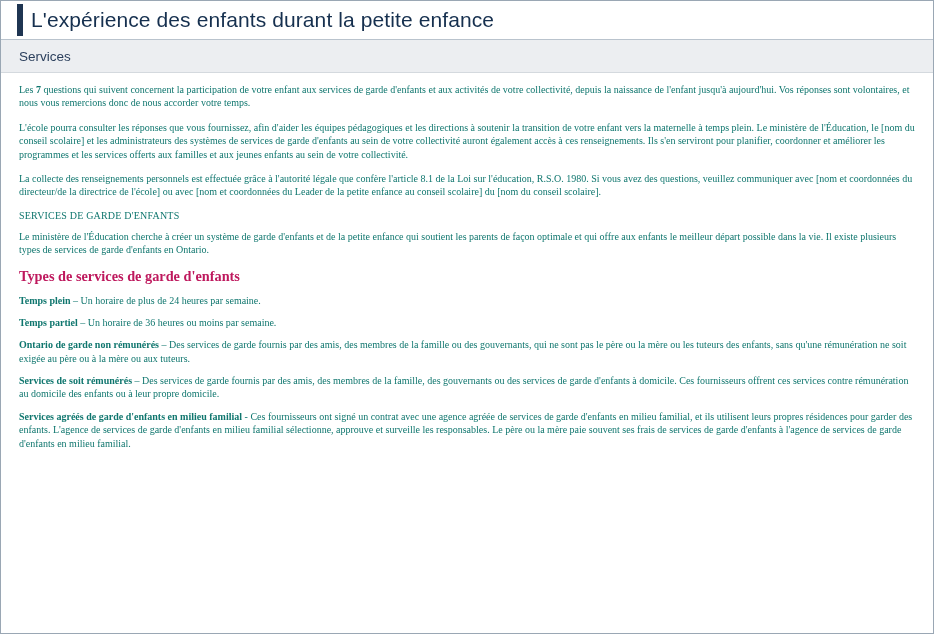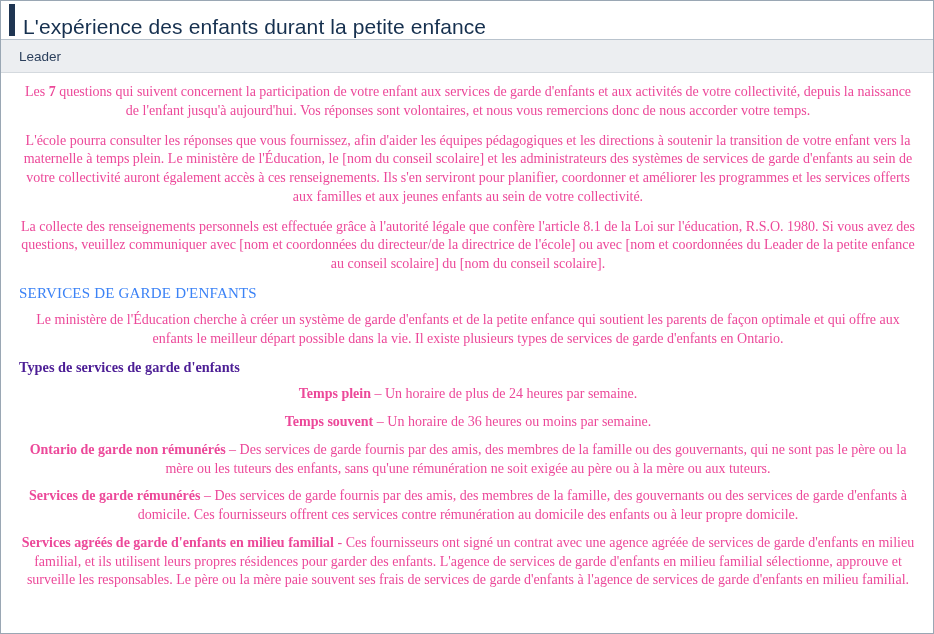--- a/index.html
+++ b/index.html
@@ -21,25 +21,25 @@
     box-sizing: border-box;
     border: 1px solid #9aa7b4;
     background: #ffffff;
     position: relative;
     overflow: hidden;
   }
 
   
   .title-bar {
     display: flex;
-    align-items: flex-end;
+    align-items: center;
     height: 38px;
     border-bottom: 1px solid #b9c3cd;
     background: #ffffff;
-    padding-left: 4px;
+    padding-left: 12px;
   }
   .title-accent {
     width: 6px;
     align-self: stretch;
     background: #1f3552;
     margin: 3px 0 3px 4px;
   }
   .doc-title {
     font-family: "Liberation Sans", "DejaVu Sans", sans-serif;
     font-size: 21px;
@@ -64,80 +64,80 @@
     font-size: 13.5px;
     color: #2b3f5c;
   }
 
   
   .content {
     padding: 10px 16px 0 18px;
   }
   p.para {
     margin: 0 0 11px 0;
-    font-size: 14px;
+    font-size: 10px;
     line-height: 1.34;
-    color: #ec4899;
-    text-align: center;
+    color: #0f766e;
+    text-align: left;
   }
   p.tight {
     margin-bottom: 9px;
   }
   .caps-head {
-    font-size: 15px;
+    font-size: 10px;
     letter-spacing: 0.2px;
     margin: 8px 0 9px 0;
-    color: #3b82f6;
+    color: #0f766e;
   }
   .sub-head {
     font-weight: bold;
     font-size: 14.3px;
     margin: 0 0 9px 0;
-    color: #4c1d95;
+    color: #be185d;
   }
   .term {
     font-weight: bold;
   }
   .num-bold {
     font-weight: bold;
   }
 </style>
 </head>
 <body>
 
 <div class="page">
 
   <div class="title-bar">
     <div class="title-accent"></div>
     <div class="doc-title">L'expérience des enfants durant la petite enfance</div>
   </div>
 
   <div class="section-strip">
-    <span class="label">Leader</span>
+    <span class="label">Services</span>
   </div>
 
   <div class="content">
 
     <p class="para"><span>Les </span><span class="num-bold">7</span><span> questions qui suivent concernent la participation de votre enfant aux services de garde d'enfants et aux activités de votre collectivité, depuis la naissance de l'enfant jusqu'à aujourd'hui. Vos réponses sont volontaires, et nous vous remercions donc de nous accorder votre temps.</span></p>
 
     <p class="para">L'école pourra consulter les réponses que vous fournissez, afin d'aider les équipes pédagogiques et les directions à soutenir la transition de votre enfant vers la maternelle à temps plein. Le ministère de l'Éducation, le [nom du conseil scolaire] et les administrateurs des systèmes de services de garde d'enfants au sein de votre collectivité auront également accès à ces renseignements. Ils s'en serviront pour planifier, coordonner et améliorer les programmes et les services offerts aux familles et aux jeunes enfants au sein de votre collectivité.</p>
 
     <p class="para">La collecte des renseignements personnels est effectuée grâce à l'autorité légale que confère l'article 8.1 de la Loi sur l'éducation, R.S.O. 1980. Si vous avez des questions, veuillez communiquer avec [nom et coordonnées du directeur/de la directrice de l'école] ou avec [nom et coordonnées du Leader de la petite enfance au conseil scolaire] du [nom du conseil scolaire].</p>
 
     <p class="caps-head">SERVICES DE GARDE D'ENFANTS</p>
 
     <p class="para">Le ministère de l'Éducation cherche à créer un système de garde d'enfants et de la petite enfance qui soutient les parents de façon optimale et qui offre aux enfants le meilleur départ possible dans la vie. Il existe plusieurs types de services de garde d'enfants en Ontario.</p>
 
     <p class="sub-head">Types de services de garde d'enfants</p>
 
     <p class="para tight"><span class="term">Temps plein</span><span> – </span><span>Un horaire de plus de 24 heures par semaine.</span></p>
 
-    <p class="para tight"><span class="term">Temps souvent</span><span> – </span><span>Un horaire de 36 heures ou moins par semaine.</span></p>
+    <p class="para tight"><span class="term">Temps partiel</span><span> – </span><span>Un horaire de 36 heures ou moins par semaine.</span></p>
 
 
     <p class="para tight"><span class="term">Ontario de garde non rémunérés</span><span> – </span><span>Des services de garde fournis par des amis, des membres de la famille ou des gouvernants, qui ne sont pas le père ou la mère ou les tuteurs des enfants, sans qu'une rémunération ne soit exigée au père ou à la mère ou aux tuteurs.</span></p>
 
-    <p class="para tight"><span class="term">Services de garde rémunérés</span><span> – </span><span>Des services de garde fournis par des amis, des membres de la famille, des gouvernants ou des services de garde d'enfants à domicile. Ces fournisseurs offrent ces services contre rémunération au domicile des enfants ou à leur propre domicile.</span></p>
+    <p class="para tight"><span class="term">Services de soit rémunérés</span><span> – </span><span>Des services de garde fournis par des amis, des membres de la famille, des gouvernants ou des services de garde d'enfants à domicile. Ces fournisseurs offrent ces services contre rémunération au domicile des enfants ou à leur propre domicile.</span></p>
 
     <p class="para tight"><span class="term">Services agréés de garde d'enfants en milieu familial</span><span> - </span><span>Ces fournisseurs ont signé un contrat avec une agence agréée de services de garde d'enfants en milieu familial, et ils utilisent leurs propres résidences pour garder des enfants. L'agence de services de garde d'enfants en milieu familial sélectionne, approuve et surveille les responsables. Le père ou la mère paie souvent ses frais de services de garde d'enfants à l'agence de services de garde d'enfants en milieu familial.</span></p>
 
   </div>
 </div>
 
 </body></html>

